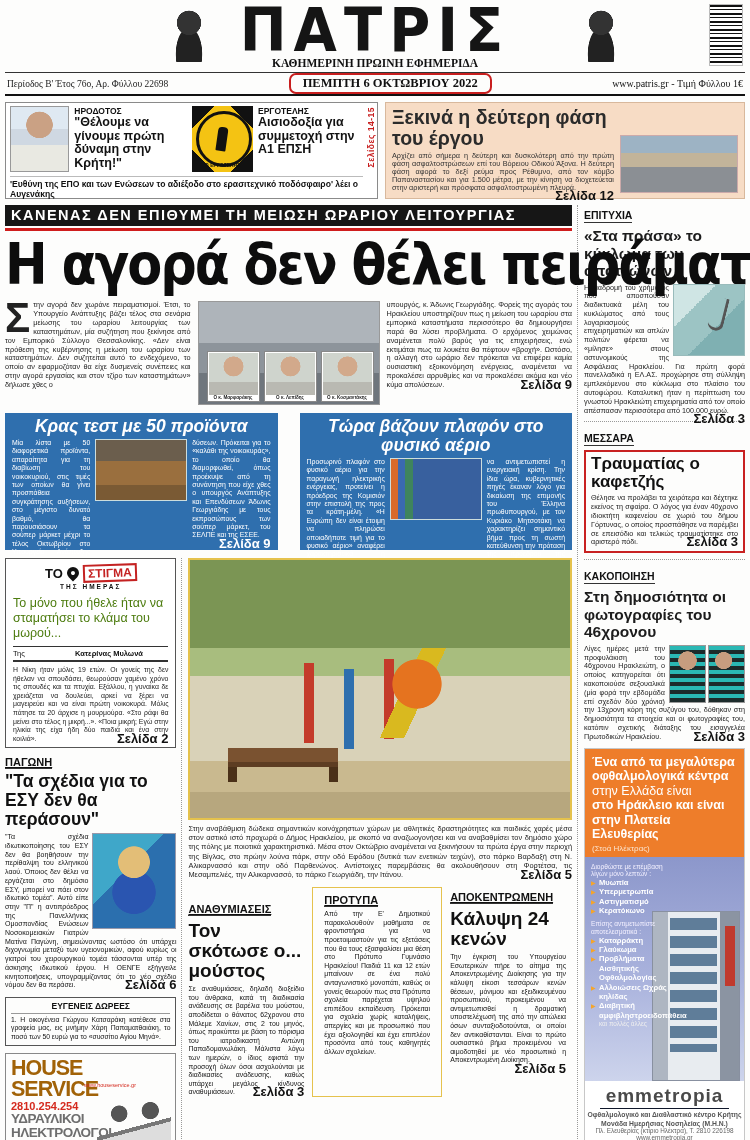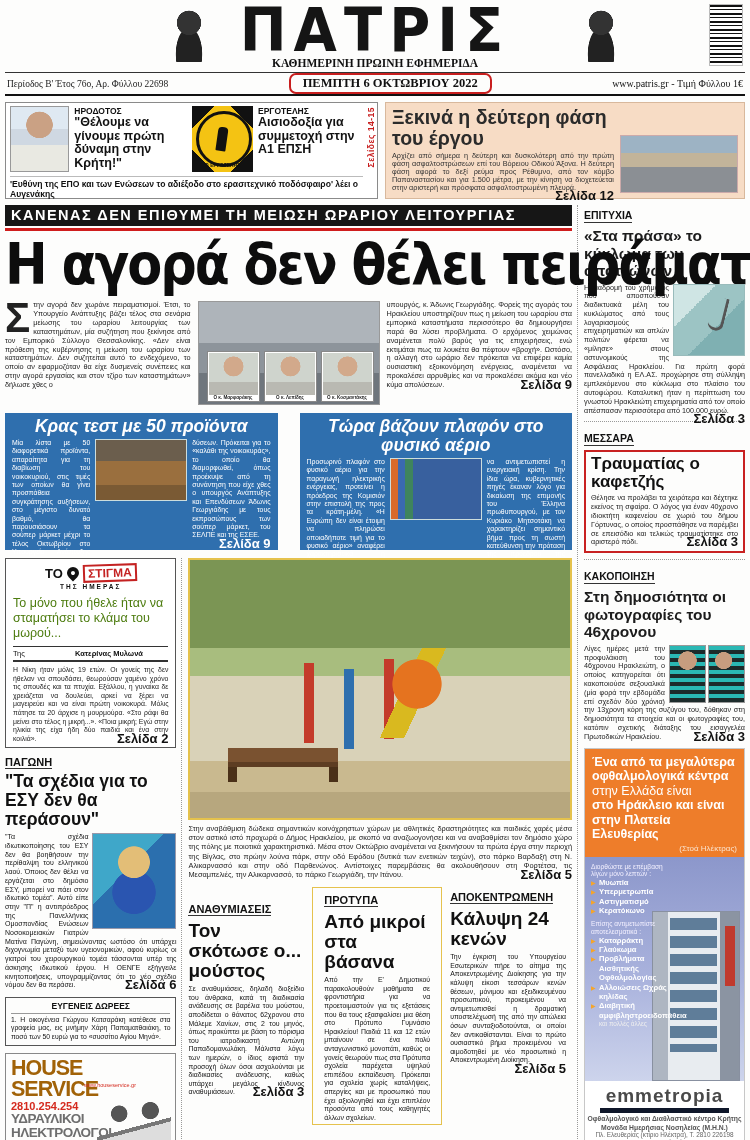--- a/index.html
+++ b/index.html
@@ -114,34 +114,34 @@
       background:radial-gradient(circle at 50% 26%, #c79d7f 0 20%, transparent 21%),
       repeating-linear-gradient(180deg,#2ab8b4 0 4px,#1c2b2b 4px 8px); background-color:#e7e7e2; }
   .mug-b { background:radial-gradient(circle at 42% 26%, #c79d7f 0 18%, transparent 19%),
       repeating-linear-gradient(180deg,#2ab8b4 0 4px,#1c2b2b 4px 8px); }
 
   
   .emm-ad { margin-top:6px; border:1px solid #c7c7c7; }
   .emm-head { background:#ee7d2a; color:#fff; padding:6px 7px 4px; }
   .emm-head .l { font-size:12.5px; line-height:14.5px; font-weight:bold; }
   .emm-head .l.rg { font-weight:normal; }
-  .emm-stoa { text-align:right; font-size:8px; color:#fbe3cd; padding-top:2px; }
+  .emm-stoa { font-size:8px; color:#fbe3cd; padding-top:2px; }
   .emm-body { position:relative; height:224px; background:linear-gradient(180deg,#8c97cb 0,#aab3dd 55%,#cdd4ec 100%); padding:6px 16px 0 6px; }
   .emm-intro { font-size:6.6px; color:#f3f0ff; line-height:7.6px; }
   .emm-item { font-size:7.6px; font-weight:bold; color:#fff; line-height:9.4px; position:relative; padding-left:8px; }
   .emm-item::before { content:"▶"; color:#f5a52b; font-size:6px; position:absolute; left:0; top:1px; }
   .emm-last { font-weight:normal; font-size:6.4px; color:#eee; padding-left:8px; }
   .emm-list { width:84px; position:relative; z-index:2; }
   .building { position:absolute; right:4px; bottom:0; width:88px; height:170px;
       background:linear-gradient(90deg,#aeb6c2 0 18%,#e8ecf0 18% 78%,#8b94a2 78%); border:1px solid #8890a0; }
   .building::before { content:""; position:absolute; left:20%; top:6px; width:55%; height:80%;
       background:repeating-linear-gradient(180deg,#5f7d99 0 12px,#e8ecf0 12px 18px); }
   .building::after { content:""; position:absolute; right:4px; top:14px; width:10px; height:60px; background:#c03a2e; }
   .emm-foot { background:#fff; text-align:center; padding:4px 2px 5px; }
-  .emm-logo { font-size:19px; letter-spacing:1px; color:#4a4a4a; font-weight:bold; border-bottom:5px solid #0f172a; display:inline-block; padding:0 6px 1px; }
+  .emm-logo { font-size:19px; letter-spacing:1px; color:#4a4a4a; font-weight:bold; border-bottom:1px solid #0f172a; display:inline-block; padding:0 6px 1px; }
   .emm-f1 { font-size:6.8px; font-weight:bold; color:#555; margin-top:2px; }
   .emm-f2 { font-size:6.4px; color:#666; }
 
   
   .bottomrow { display:flex; margin-top:8px; }
   .left-col { width:178px; padding-right:5px; }
   .center-col { width:394px; border-left:1px dotted #999; padding-left:6px; }
 
   
   .stigma-box { border:1px solid #555; padding:5px 7px 4px; background:#fff; }
@@ -149,21 +149,21 @@
   .stigma-to { font-weight:900; font-size:13px; }
   .pin { width:12px; height:12px; background:#111; border-radius:50% 50% 50% 0; transform:rotate(-45deg); position:relative; }
   .pin::after { content:""; position:absolute; left:4px; top:4px; width:4px; height:4px; border-radius:50%; background:#fff; }
   .stigma-stamp { color:#c42222; border:2px solid #c42222; font-weight:900; font-size:12px; padding:0 3px; transform:rotate(-2deg); }
   .stigma-sub { text-align:center; font-size:6.5px; font-weight:bold; letter-spacing:2px; margin-top:1px; }
   .stigma-head { font-size:12.5px; line-height:15px; margin:6px 0 5px; color:#4d7c0f; }
   .stigma-by { font-size:7.5px; border-top:1px solid #333; border-bottom:2px solid #333; padding:2px 0; margin-bottom:4px; }
   .stigma-by b { font-weight:bold;padding-left:48px; }
   .stigma-body { font-size:6.9px; line-height:8.6px; text-align:justify; color:#222; }
 
-  .lc-kicker { font-weight:bold; font-size:11px; border-bottom:1px solid #333; display:inline-block; margin:8px 0 3px; }
+  .lc-kicker { font-weight:bold; font-size:11px; border-bottom:1px solid #333; display:inline-block; margin:8px 0 3px;text-decoration:underline; }
   .pagoni-head { font-weight:bold; font-size:17.5px; line-height:19px; margin-bottom:4px; }
   .pagoni-body { font-size:7px; line-height:8.7px; text-align:justify; }
   .pagoni-photo { float:right; width:84px; height:96px; margin:0 0 2px 4px; border:1px solid #99a;
       background:radial-gradient(circle at 50% 30%, #e3be77 0 20%, transparent 21%),
       radial-gradient(circle at 50% 62%, #2a55b0 0 30%, transparent 31%),
       linear-gradient(135deg,#3fa7c9 0 40%,#2b6fae 40%); }
 
   .donate-box { border:1px solid #555; margin-top:7px; padding:3px 5px 4px; }
   .donate-title { text-align:center; font-weight:bold; font-size:8.5px; border-bottom:1px solid #999; padding-bottom:2px; margin-bottom:2px; }
   .donate-body { font-size:6.8px; line-height:8.4px; text-align:justify; }
@@ -379,21 +379,20 @@
               <span class="lc-kicker" style="margin-top:16px">ΑΝΑΘΥΜΙΑΣΕΙΣ</span>
               <div class="tri-head">Τον σκότωσε ο... μούστος</div>
               <div class="tri-body">
                 <span>Σε αναθυμιάσεις, δηλαδή διοξείδιο του άνθρακα, κατά τη διαδικασία ανάδευσης σε βαρέλια του μούστου, αποδίδεται ο θάνατος 62χρονου στο Μάλεμε Χανίων, στις 2 του μηνός, όπως προκύπτει με βάση το πόρισμα του ιατροδικαστή Αντώνη Παπαδομανωλάκη. Μάλιστα λόγω των ημερών, ο ίδιος εφιστά την προσοχή όλων όσοι ασχολούνται με διαδικασίες ανάδευσης, καθώς υπάρχει μεγάλος κίνδυνος αναθυμιάσεων.</span>
                 <span class="pageref">Σελίδα 3</span>
               </div>
             </div>
             <div class="tri-col protypa-box">
               <div class="protypa-inner">
                 <span class="lc-kicker" style="margin-top:0">ΠΡΟΤΥΠΑ</span>
-                <div class="tri-head">Από μικροί στα βάσανα</div>
                 <div class="tri-body">
                   <span>Από την Ε' Δημοτικού παρακολουθούν μαθήματα σε φροντιστήρια για να προετοιμαστούν για τις εξετάσεις που θα τους εξασφαλίσει μια θέση στο Πρότυπο Γυμνάσιο Ηρακλείου! Παιδιά 11 και 12 ετών μπαίνουν σε ένα πολύ ανταγωνιστικό μονοπάτι, καθώς οι γονείς θεωρούν πως στα Πρότυπα σχολεία παρέχεται υψηλού επιπέδου εκπαίδευση. Πρόκειται για σχολεία χωρίς καταλήψεις, απεργίες και με προσωπικό που έχει αξιολογηθεί και έχει επιπλέον προσόντα από τους καθηγητές άλλων σχολείων.</span>
                   
                 </div>
               </div>
             </div>
             <div class="tri-col">
               <span class="lc-kicker" style="margin-top:0">ΑΠΟΚΕΝΤΡΩΜΕΝΗ</span>
               <div class="tri-head">Κάλυψη 24 κενών</div>
               <div class="tri-body">

